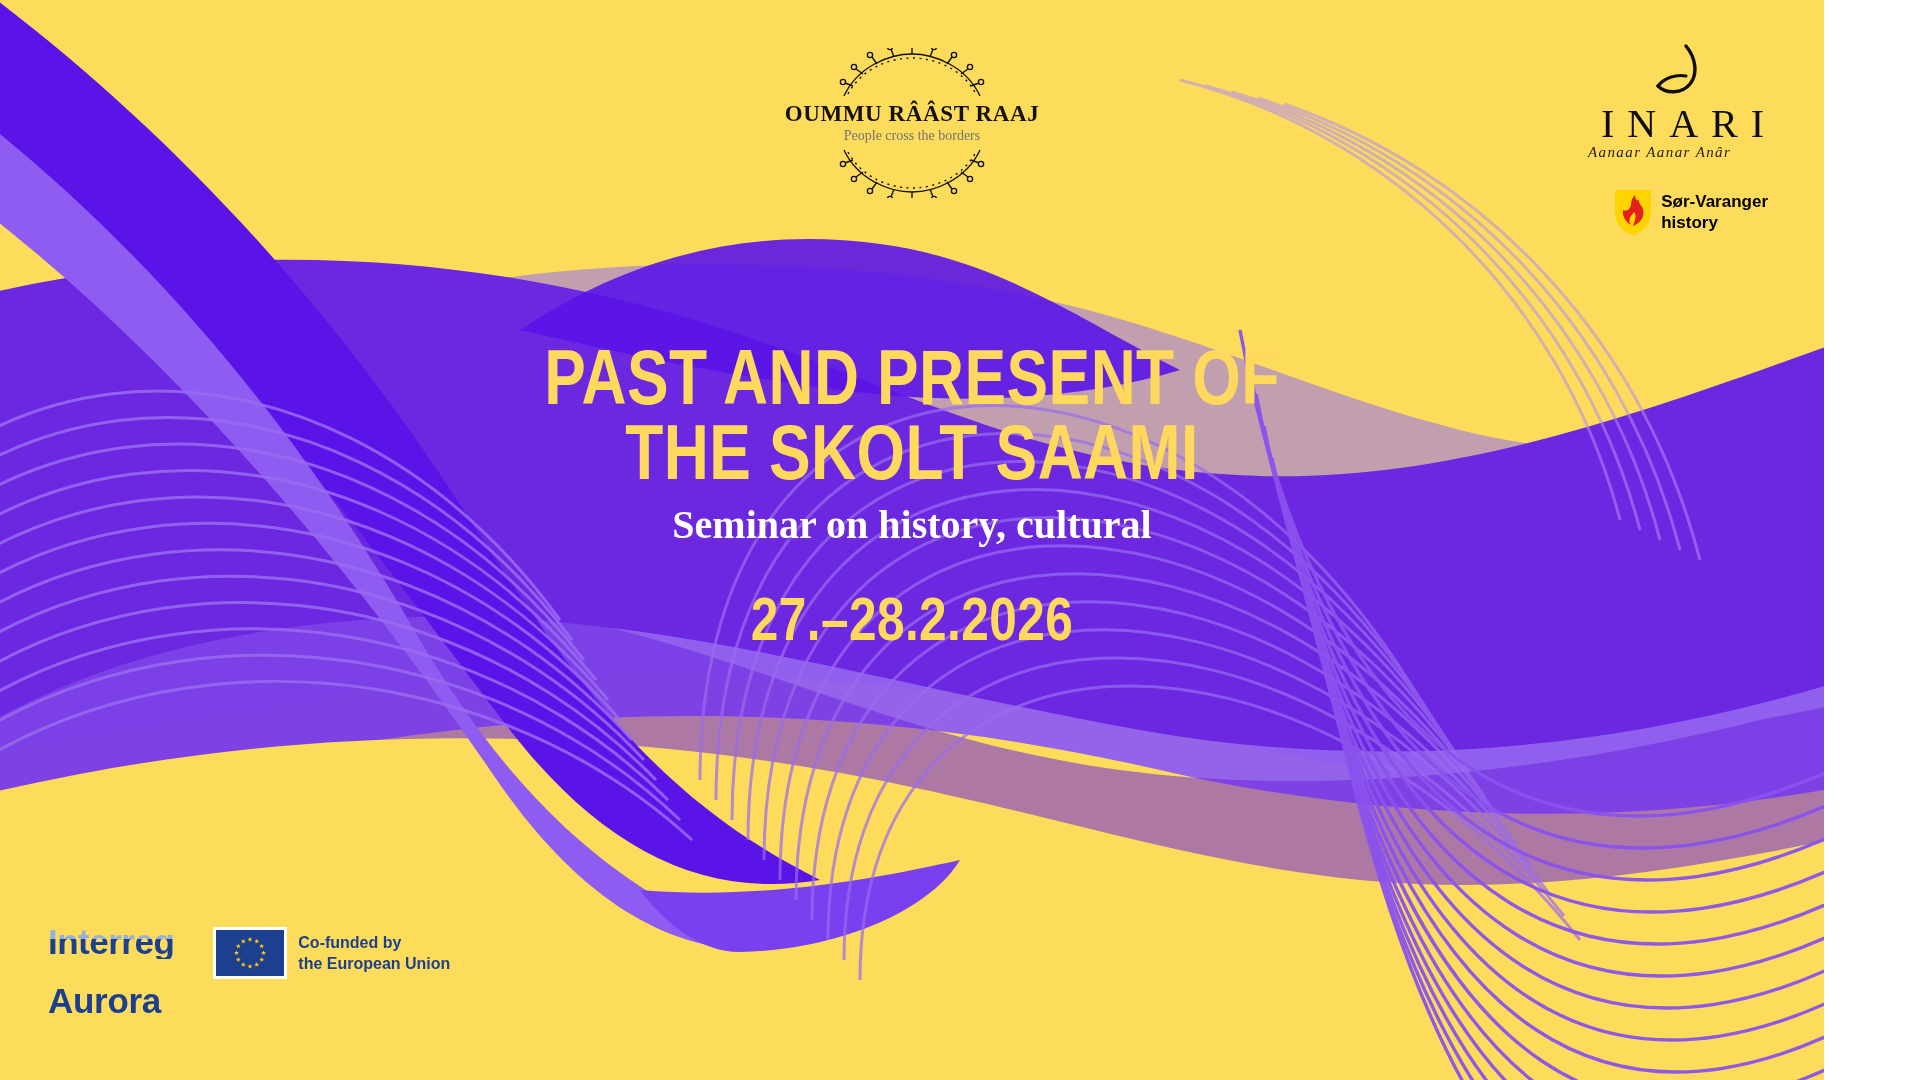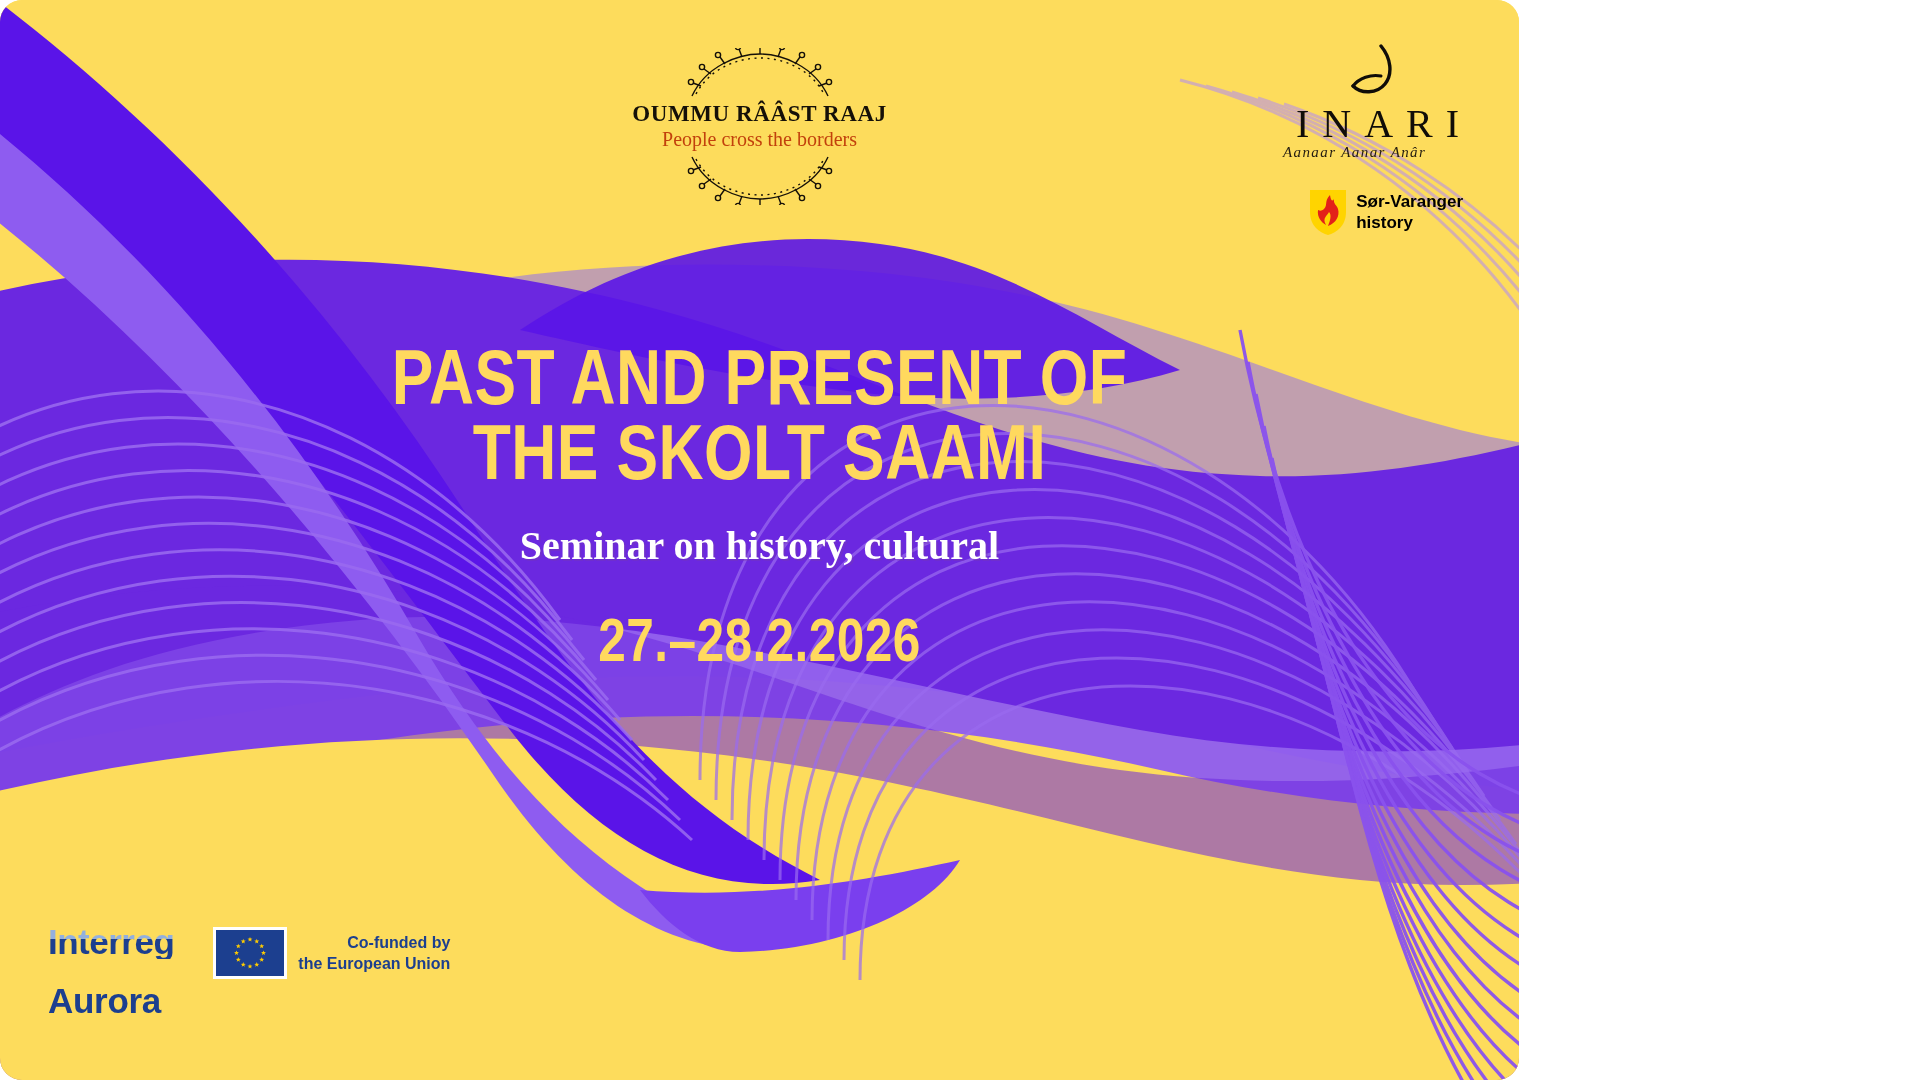--- a/index.html
+++ b/index.html
@@ -6,25 +6,24 @@
   html, body {
     margin: 0;
     padding: 0;
     background: #fff;
   }
   body {
     font-family: "Liberation Sans", sans-serif;
   }
   #poster {
     position: relative;
-    width: 1519px;
+    width: 1824px;
     height: 1080px;
     overflow: hidden;
     background: #FDDC5C;
-    border-radius: 22px;
   }
   #bg-svg {
     position: absolute;
     inset: 0;
     width: 1920px;
     height: 1080px;
     display: block;
   }
 
   
@@ -47,25 +46,25 @@
     font-weight: bold;
     font-size: 23px;
     letter-spacing: 0.6px;
     line-height: 1;
     margin-top: 2px;
     white-space: nowrap;
     color: #151008;
   }
   .emblem-sub {
     font-family: "Liberation Serif", serif;
-    font-size: 20px;
+    font-size: 14px;
     line-height: 1.15;
     margin-top: 3px;
     white-space: nowrap;
-    color: #c2410c;
+    color: #737373;
   }
 
   
   .inari {
     position: absolute;
     right: 56px;
     top: 44px;
     width: 180px;
     z-index: 20;
   }
@@ -128,21 +127,21 @@
     text-transform: uppercase;
     white-space: nowrap;
   }
   .hero-title .ln { display: block; }
   .hero-sub {
     font-family: "Liberation Serif", serif;
     font-weight: bold;
     font-size: 40px;
     line-height: 1.18;
     color: #ffffff;
-    margin: 32px 0 0 0;
+    margin: 11px 0 0 0;
     text-shadow: 2px 2px 0 rgba(120,60,170,0.35);
   }
   .hero-sub .ln { display: block; }
   .hero-date {
     font-family: "Liberation Sans Narrow", "Liberation Sans", sans-serif;
     font-weight: bold;
     font-size: 62px;
     line-height: 1;
     color: #FFD95E;
     transform: scaleX(0.80);
@@ -183,21 +182,20 @@
     line-height: 1;
     color: #1c3f8f;
     margin-top: 24px;
     letter-spacing: -0.3px;
   }
   .eu-block {
     display: flex;
     align-items: center;
     gap: 11px;
     margin-top: 3px;
-    text-align: right;
   }
   .eu-flag {
     width: 68px;
     height: 46px;
     background: #1c3f8f;
     border: 3px solid #ffffff;
     box-sizing: content-box;
     display: block;
   }
   .eu-text {

